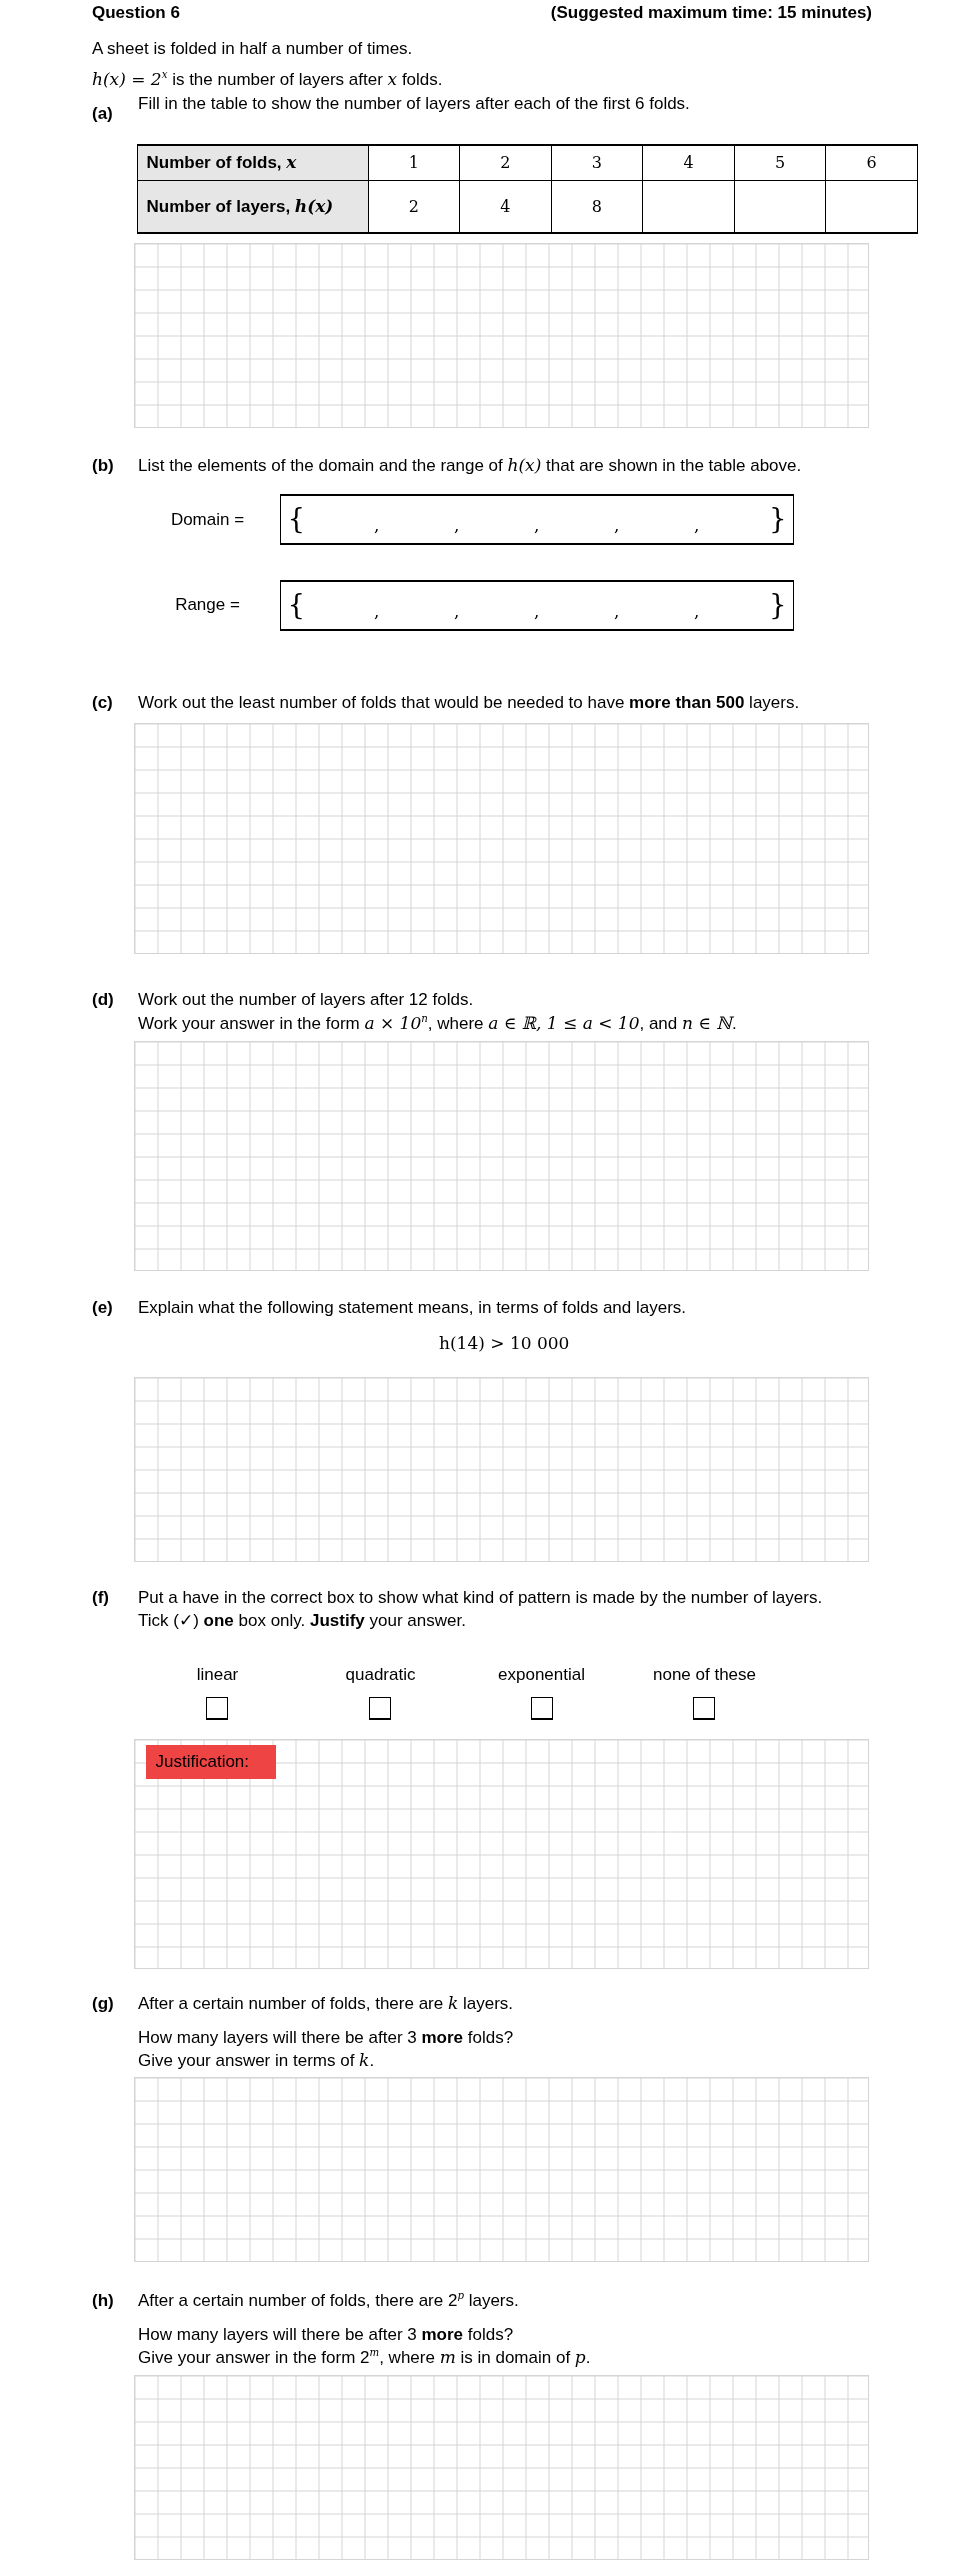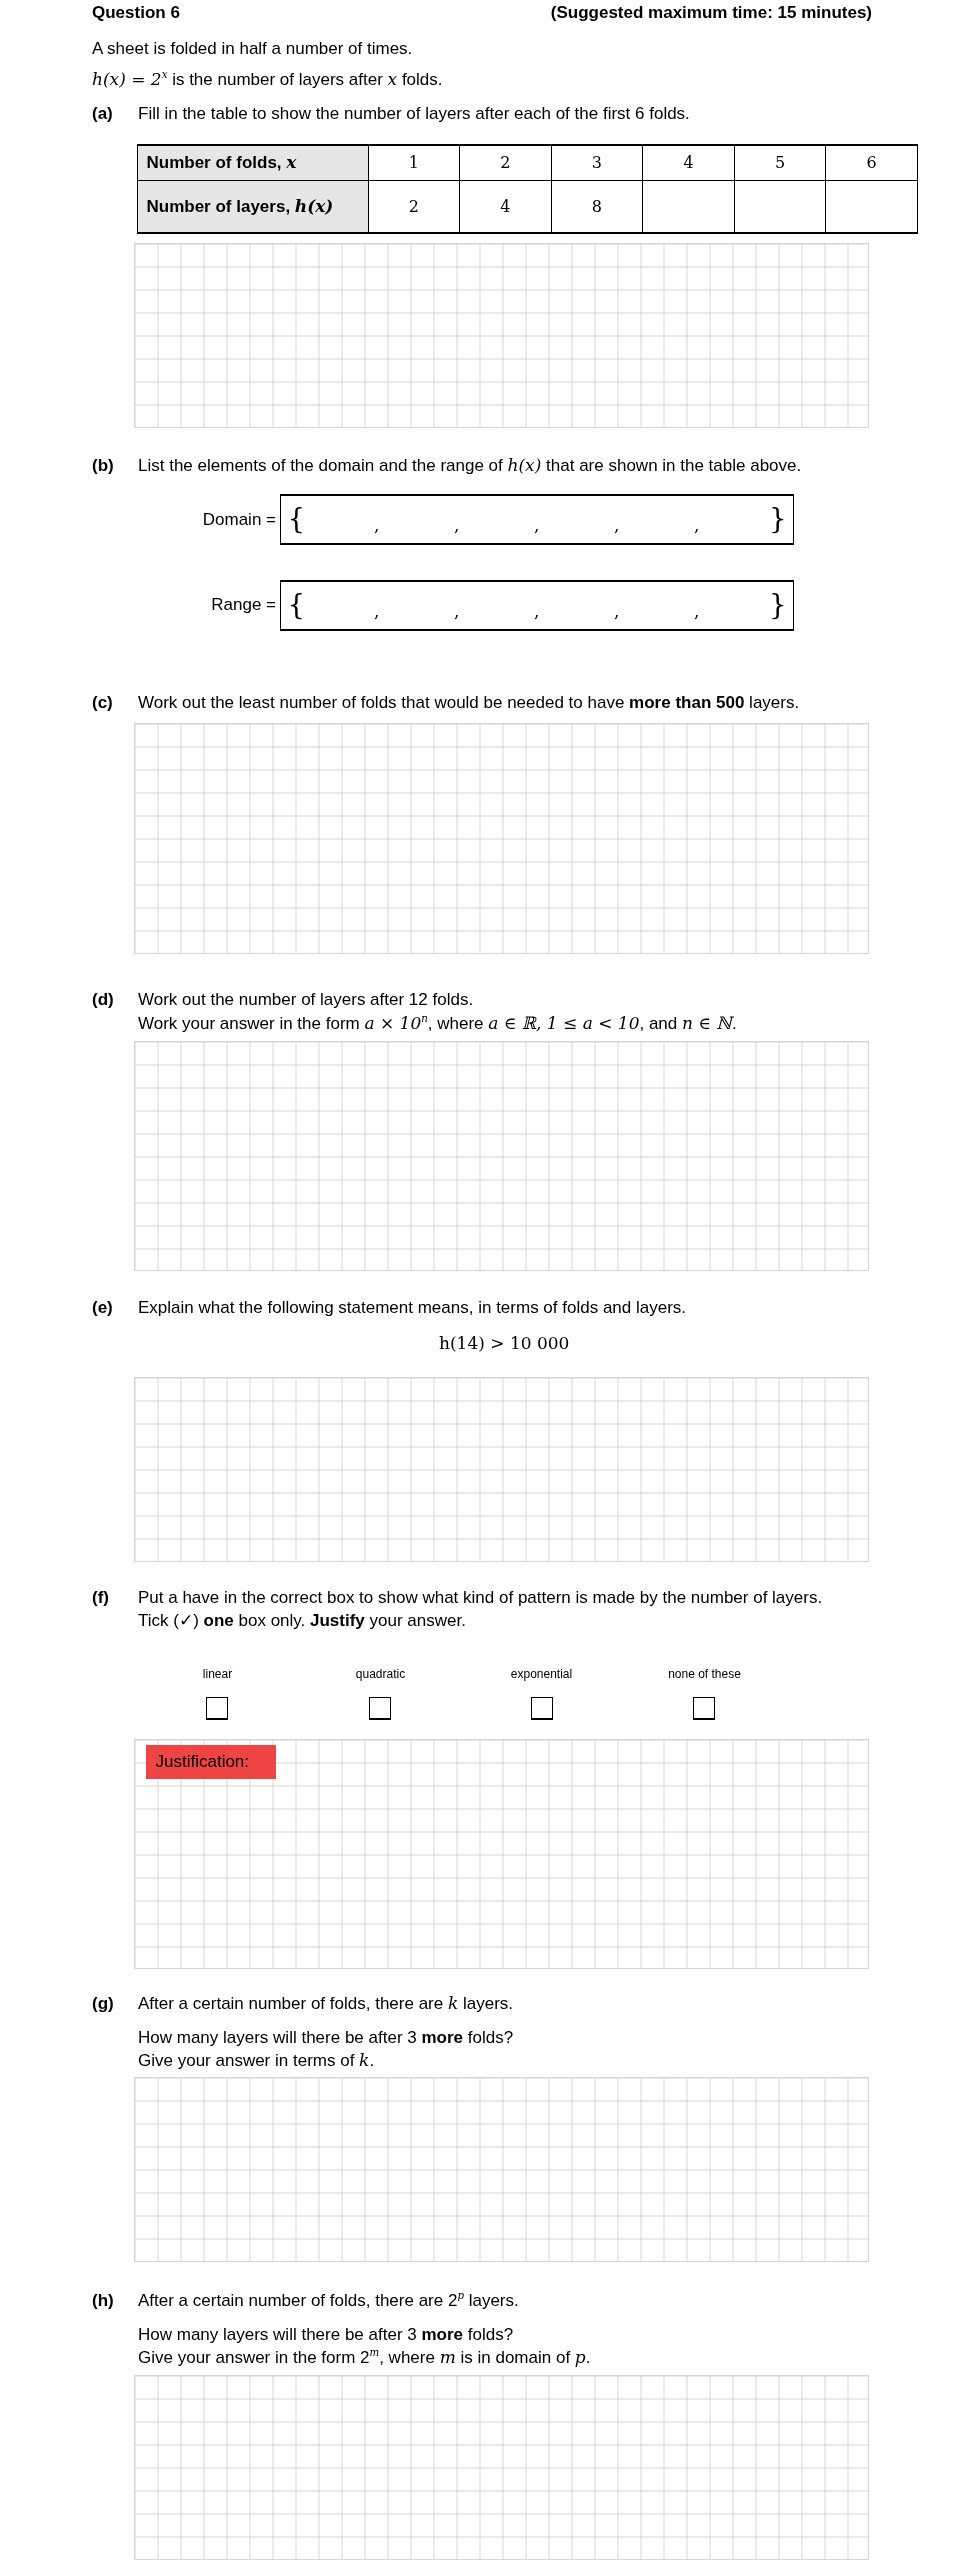--- a/index.html
+++ b/index.html
@@ -27,41 +27,41 @@
   table.fold-table td { border:0.8px solid #000; text-align:center; font-family:"DejaVu Serif", serif; font-size:16px; }
   table.fold-table td.hdr { background:#e6e6e6; text-align:left; padding-left:8.5px;
           font-family:"Liberation Sans", sans-serif; font-weight:bold; font-size:17px; width:220px; }
   table.fold-table tr.r1 { height:35px; }
   table.fold-table tr.r2 { height:53px; }
 
   .set-box { position:absolute; left:280px; width:514px; height:51px;
              border:1.1px solid #000; border-top-width:2.1px; border-bottom-width:2.1px; box-sizing:border-box; }
   .brace { position:absolute; font-family:"DejaVu Serif", serif; font-size:27.6px; line-height:51px; top:-3.2px; }
   .comma { position:absolute; font-family:"DejaVu Serif", serif; font-size:17px; top:19px; }
-  .set-label { position:absolute; font-size:17px; line-height:21px; text-align:right; width:117px; left:159px; }
+  .set-label { position:absolute; font-size:17px; line-height:21px; text-align:center; width:117px; left:149px; }
 
   .tickbox { position:absolute; width:22px; height:23px; border:1.1px solid #000;
              border-bottom-width:2.1px; border-right-width:1.6px; box-sizing:border-box; background:#fff; }
-  .tick-label { position:absolute; font-size:12px; line-height:21px; text-align:center; width:159px; }
+  .tick-label { position:absolute; font-size:17px; line-height:21px; text-align:center; width:159px; }
   .just-label { position:absolute; left:146px; top:1745px; width:130px; height:34px;
                 background:#ef4444; font-size:17px; line-height:34px; padding-left:9.5px; box-sizing:border-box; }
 </style>
 </head>
 <body>
 
 <div class="t b" style="left:92px;top:2.1px;">Question 6</div>
 <div class="t b" style="right:92px;top:2.1px;">(Suggested maximum time: 15 minutes)</div>
 
 <div class="t" style="left:92px;top:38px;">A sheet is folded in half a number of times.</div>
 <div class="t" style="left:92px;top:69px;">
   <span class="mi">h(x) = 2</span><sup class="mi">x</sup><span> is the number of layers after </span><span class="mi">x</span><span> folds.</span>
 </div>
 
 <div class="part-label" style="top:103px;">(a)</div>
-<div class="t" style="left:138px;top:103px;">Fill in the table to show the number of layers after each of the first 6 folds.</div>
+<div class="t" style="left:138px;top:93px;">Fill in the table to show the number of layers after each of the first 6 folds.</div>
 
 <table class="fold-table">
   <tbody>
       <tr class="r1">
     <td class="hdr"><span>Number of folds, </span><span class="mi">x</span></td>
     <td>1</td>
     <td>2</td>
     <td>3</td>
     <td>4</td>
     <td>5</td>

